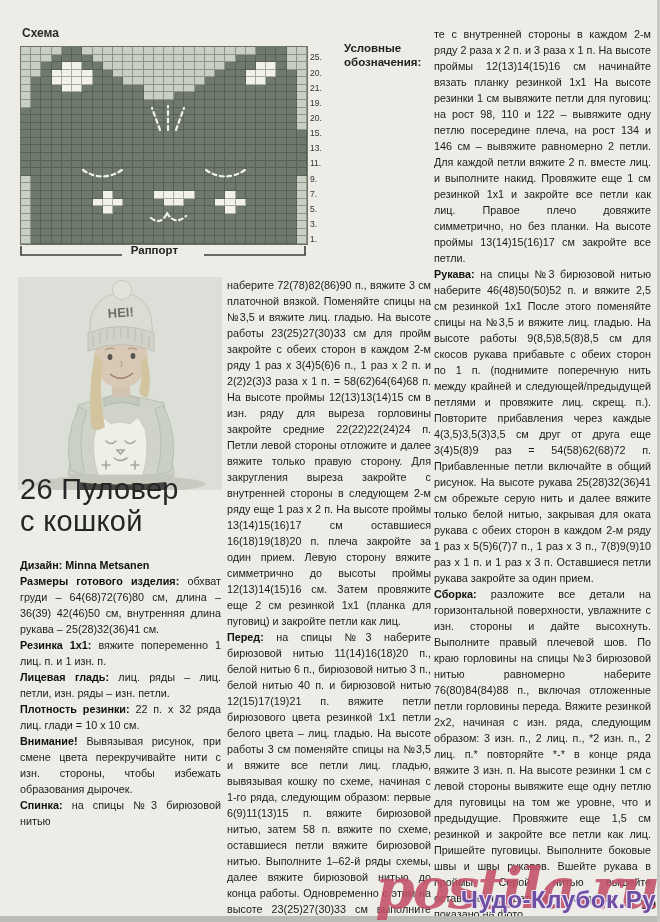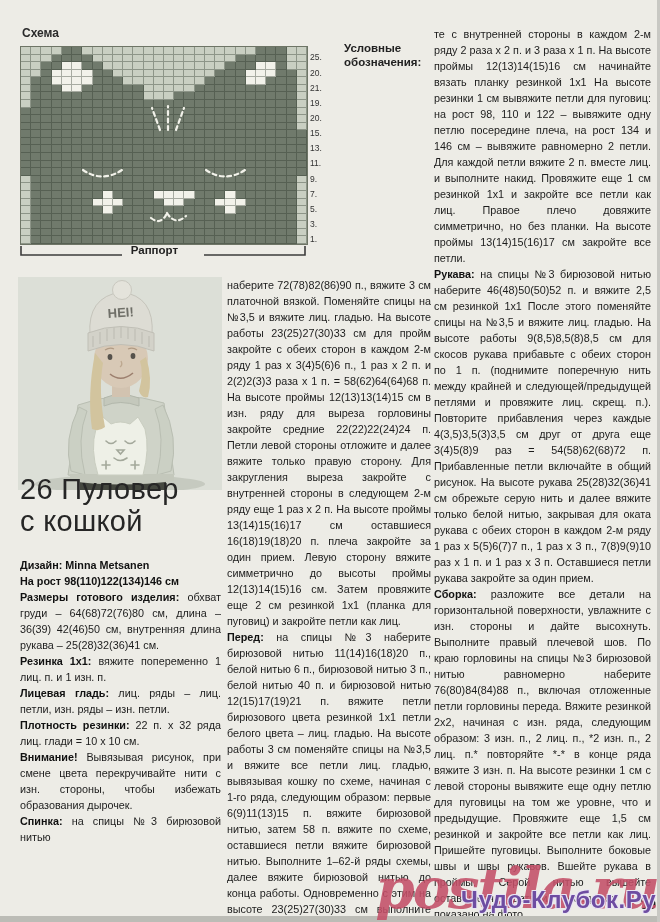--- a/index.html
+++ b/index.html
@@ -884,21 +884,20 @@
 
 <div class="abs col" id="mid-col">
     <p>наберите 72(78)82(86)90 п., вяжите 3 см платочной вязкой. Поменяйте спицы на №3,5 и вяжите лиц. гладью. На высоте работы 23(25)27(30)33 см для пройм закройте с обеих сторон в каждом 2-м ряду 1 раз х 3(4)5(6)6 п., 1 раз х 2 п. и 2(2)2(3)3 раза х 1 п. = 58(62)64(64)68 п. На высоте проймы 12(13)13(14)15 см в изн. ряду для выреза горловины закройте средние 22(22)22(24)24 п. Петли левой стороны отложите и далее вяжите только правую сторону. Для закругления выреза закройте с внутренней стороны в следующем 2-м ряду еще 1 раз х 2 п. На высоте проймы 13(14)15(16)17 см оставшиеся 16(18)19(18)20 п. плеча закройте за один прием. Левую сторону вяжите симметрично до высоты проймы 12(13)14(15)16 см. Затем провяжите еще 2 см резинкой 1х1 (планка для пуговиц) и закройте петли как лиц.</p>
     <p><b>Перед:</b> на спицы №3 наберите бирюзовой нитью 11(14)16(18)20 п., белой нитью 6 п., бирюзовой нитью 3 п., белой нитью 40 п. и бирюзовой нитью 12(15)17(19)21 п. вяжите петли бирюзового цвета резинкой 1х1  петли белого цвета – лиц. гладью. На высоте работы 3 см поменяйте спицы на №3,5 и вяжите все петли лиц. гладью, вывязывая кошку по схеме, начиная с 1-го ряда, следующим образом: первые 6(9)11(13)15 п. вяжите бирюзовой нитью, затем 58 п. вяжите по схеме, оставшиеся петли вяжите бирюзовой нитью. Выполните 1–62-й ряды схемы, далее вяжите бирюзовой нитью до конца работы. Одновременно с этим на высоте 23(25)27(30)33 см выполните убавления для пройм аналогично спинке = 58(62)64(64)68 п. На высоте проймы 8(9)9(10)11 см для выреза горловины перенесите на доп. спицу средние 12(12)12(14)14 п. Петли правой стороны отложите и далее вяжите только левую сторону. Для закругления выреза закрой-</p>
   </div>
 
 <div class="abs" id="left-col">
   <h1 id="article-title"><span>26 Пуловер</span><br><span>с кошкой</span></h1>
   <div class="col">
       <p><b>Дизайн: Minna Metsanen</b></p>
-      <p><b>На рост 98(110)122(134)146 см</b></p>
       <p><b>Размеры готового изделия:</b> обхват груди – 64(68)72(76)80 см, длина – 36(39) 42(46)50 см, внутренняя длина рукава – 25(28)32(36)41 см.</p>
       <p><b>Резинка 1х1:</b> вяжите попеременно 1 лиц. п. и 1 изн. п.</p>
       <p><b>Лицевая гладь:</b> лиц. ряды – лиц. петли, изн. ряды – изн. петли.</p>
       <p><b>Плотность резинки:</b> 22 п. х 32 ряда лиц. глади = 10 х 10 см.</p>
       <p><b>Внимание!</b> Вывязывая рисунок, при смене цвета перекручивайте нити с изн. стороны, чтобы избежать образования дырочек.</p>
       <p><b>Спинка:</b> на спицы №3 бирюзовой нитью</p>
     </div>
 </div>
 
 <div class="abs" id="bottom-strip"></div>

